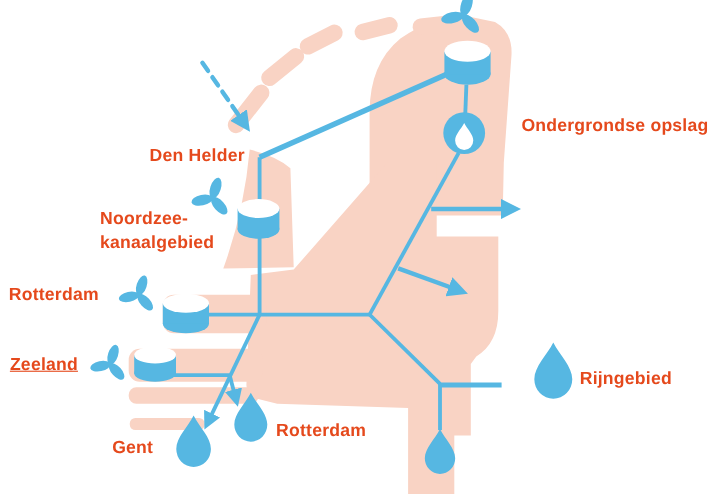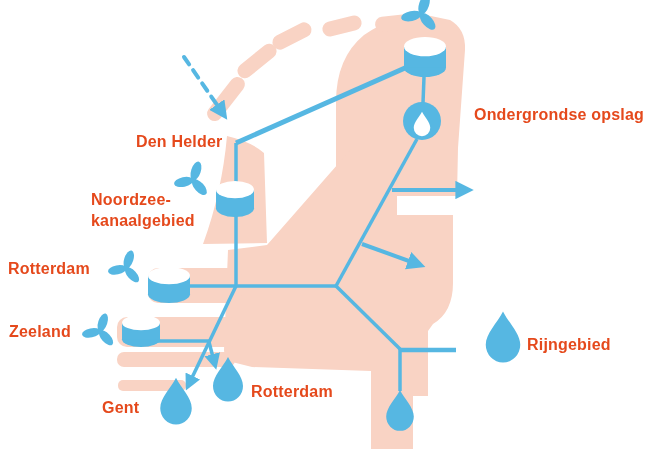--- a/index.html
+++ b/index.html
@@ -118,21 +118,21 @@
   <div class="label" style="left: 474px; top: 104px;">
     <div>Ondergrondse opslag</div>
   </div>
   <div class="label" style="left: 91px; top: 189px;">
     <div>Noordzee-</div>
     <div>kanaalgebied</div>
   </div>
   <div class="label" style="left: 8px; top: 258px;">
     <span>Rotterdam</span>
   </div>
-  <div class="label" style="left: 9px; top: 321px;">
+  <div class="label" style="left: 9px; top: 321px; text-decoration: underline;">
     <span>Zeeland</span>
   </div>
   <div class="label" style="left: 102px; top: 397px;">
     <span>Gent</span>
   </div>
   <div class="label" style="left: 251px; top: 381px;">
     <span>Rotterdam</span>
   </div>
   <div class="label" style="left: 527px; top: 334px;">
     <span>Rijngebied</span>

